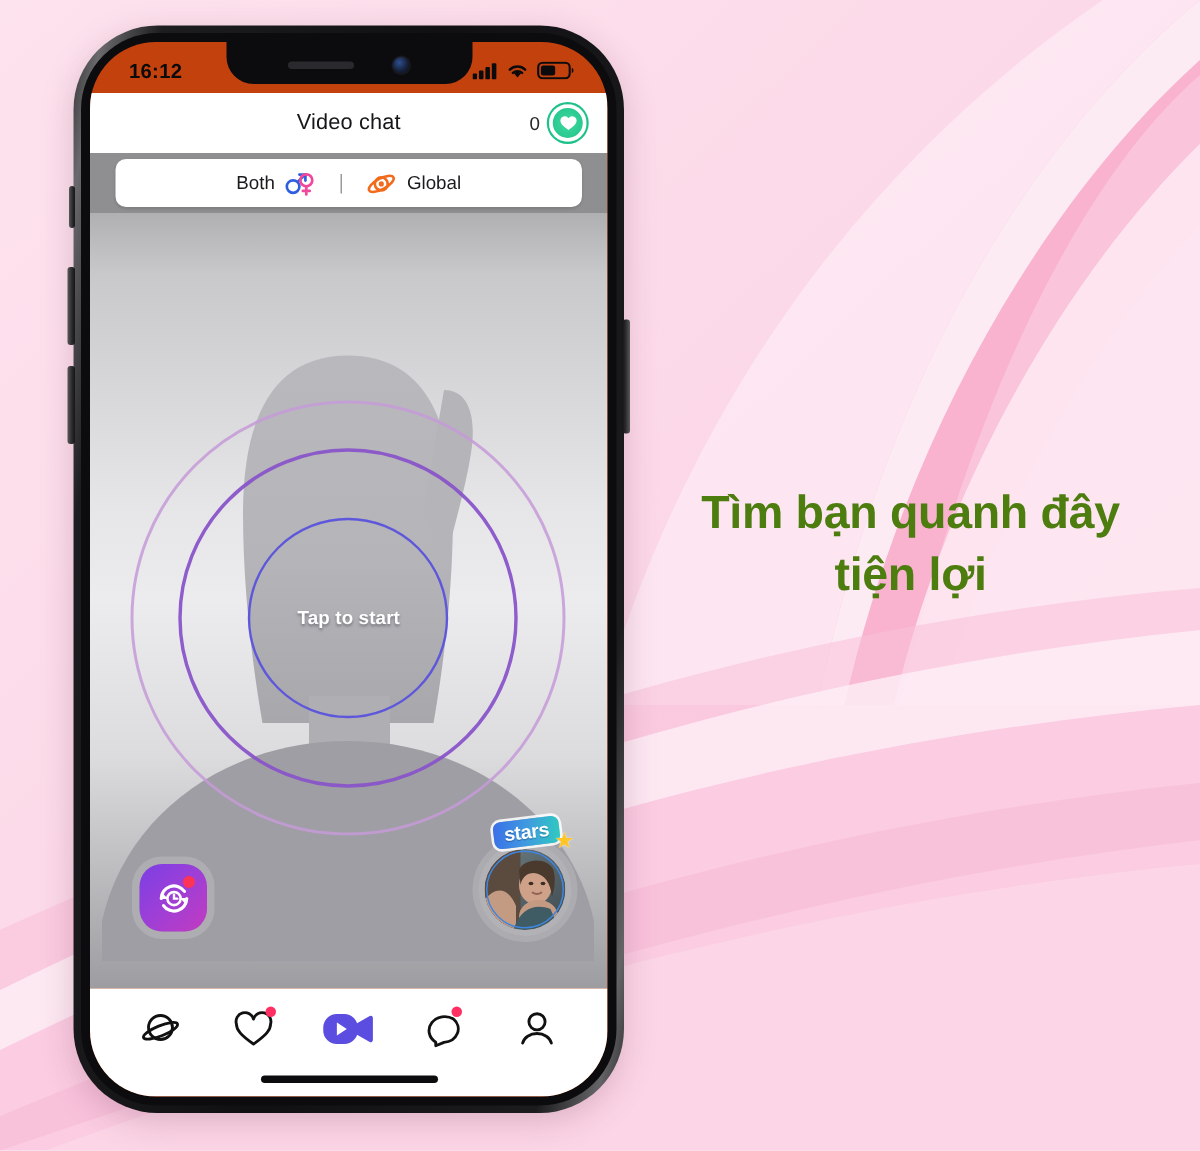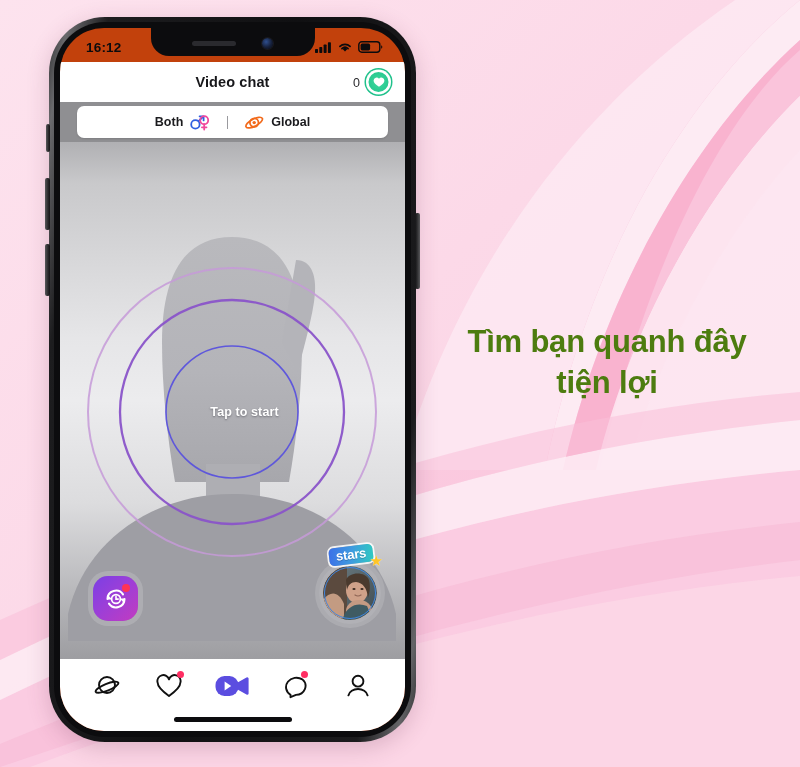--- a/index.html
+++ b/index.html
@@ -97,21 +97,21 @@
   }
   .sb-time { font-size: 13.5px; font-weight: bold; color: #0b0b0d; letter-spacing: 0.2px; }
   .sb-right { display: flex; align-items: center; gap: 5px; }
 
   
   .app-header {
     position: absolute; top: 34px; left: 0; right: 0; height: 40px;
     display: flex; align-items: center; justify-content: center;
     background: #fff; z-index: 25;
   }
-  .app-title { font-size: 14.5px; font-weight: bold; color: #17171a; letter-spacing: 0.1px; }
+  .app-title { font-size: 14.5px; font-weight: normal; color: #17171a; letter-spacing: 0.1px; }
   .header-right {
     position: absolute; right: 14px; top: 50%; transform: translateY(-50%);
     display: flex; align-items: center; gap: 6px;
   }
   .coin-count { font-size: 12.5px; color: #2a2a2d; font-weight: normal; }
   .heart-badge {
     width: 25px; height: 25px; border-radius: 50%;
     background: radial-gradient(circle at 50% 50%, #3fd9a0 0%, #28c88f 60%, #15a877 100%);
     box-shadow: inset 0 0 0 2.5px #ffffff, 0 0 0 1.5px #1fc18b;
     display: flex; align-items: center; justify-content: center;
@@ -121,41 +121,40 @@
   .filter-wrap {
     position: absolute; top: 74px; left: 0; right: 0; height: 40px;
     background: #8f8f92; z-index: 22;
     display: flex; align-items: center; justify-content: center;
   }
   .filter-pill {
     width: 311px; height: 32px; background: #fff;
     border-radius: 7px;
     display: flex; align-items: center; justify-content: center; gap: 0;
     box-shadow: 0 1px 2px rgba(0,0,0,0.12);
-    font-weight: bold;
   }
   .filter-seg { display: flex; align-items: center; gap: 6px; padding: 0 16px; }
   .filter-label { font-size: 12.5px; color: #1b1b1e; }
   .filter-divider { width: 1px; height: 13px; background: #9a9a9e; }
 
   
   .video-stage {
     position: absolute;
     top: 114px; left: 0; right: 0; bottom: 72px;
     background: linear-gradient(180deg,#b0b0b3 0%,#c9c9cb 8%,#e6e6e8 38%,#ececee 50%,#dcdcde 70%,#9d9da1 100%);
     overflow: hidden;
   }
   .silhouette { position: absolute; inset: 0; }
   .rings { position: absolute; inset: 0; }
   .tap-label {
     position: absolute;
     left: 50%; top: 270px; transform: translate(-50%,-50%);
     font-size: 12.5px; font-weight: bold; color: #ffffff;
     text-shadow: 0 1px 2px rgba(60,60,70,0.55);
-    letter-spacing: 0.1px; white-space: nowrap; margin-left: 12px;
+    letter-spacing: 0.1px; white-space: nowrap;
   }
 
   
   .history-btn {
     position: absolute; left: 33px; bottom: 38px;
     width: 45px; height: 45px;
     border-radius: 15px;
     background: linear-gradient(135deg,#7b3fe4 0%,#9b3fd8 45%,#c23bc0 100%);
     box-shadow: 0 0 0 5px rgba(255,255,255,0.16);
     display: flex; align-items: center; justify-content: center;

